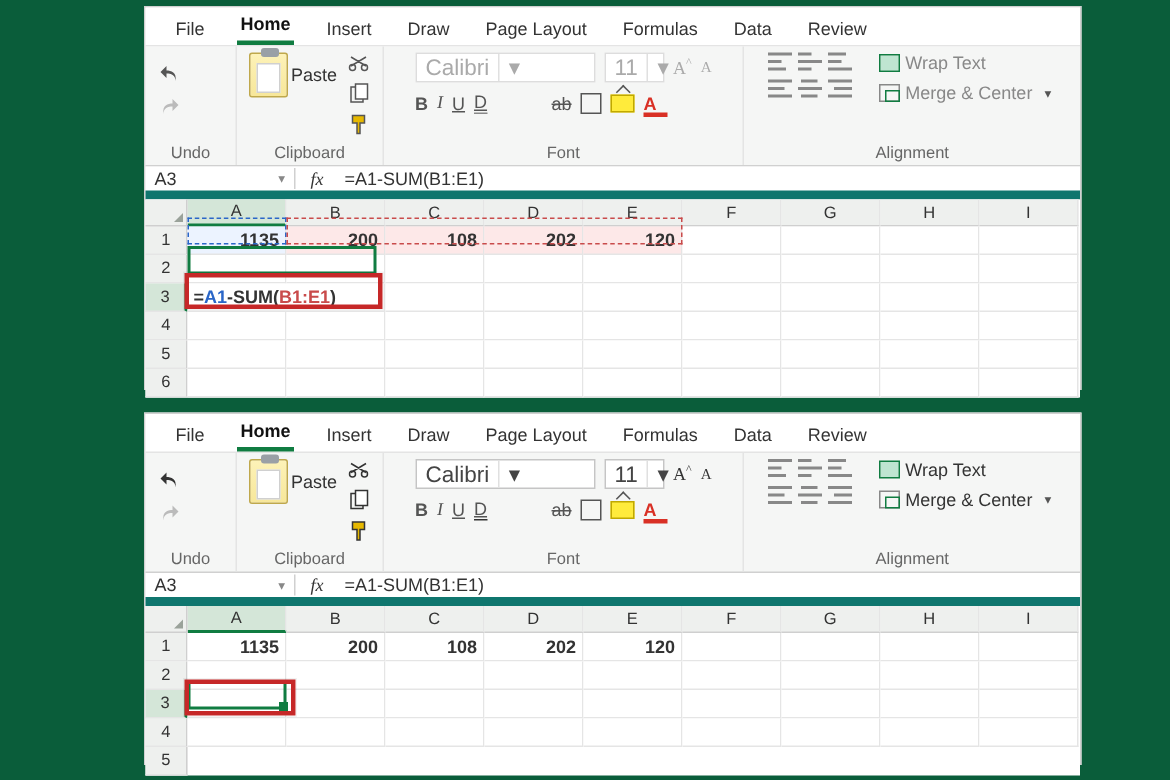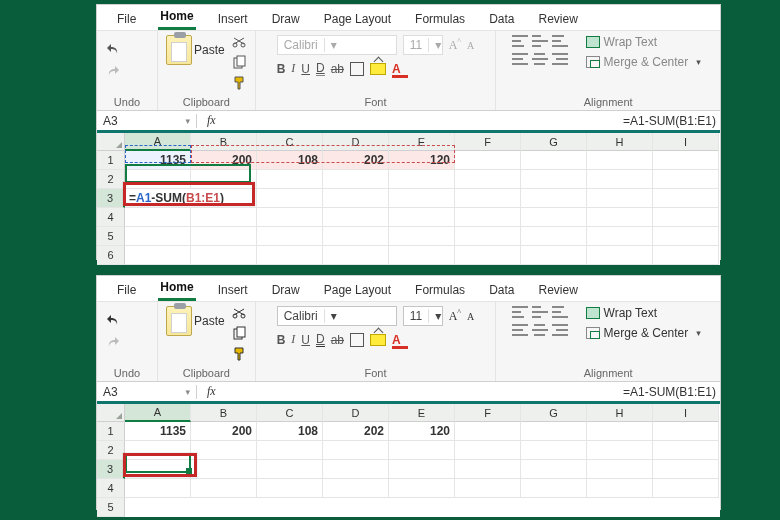--- a/index.html
+++ b/index.html
@@ -27,44 +27,44 @@
   .paste-big .clip-ic:before { content:""; position:absolute; top:-4px; left:7px; width:12px; height:6px; background:#9aa0a6; border-radius:2px;}
   .paste-big .clip-ic:after { content:""; position:absolute; top:6px; left:4px; width:14px; height:18px; background:#fff; border:1px solid #d0d0d0;}
   .clip-side { display:flex; flex-direction:column; gap:4px;}
   .scissors, .copy-ic, .brush-ic { width:16px; height:16px;}
   .font-body { display:flex; flex-direction:column; gap:6px; align-items:flex-start;}
   .font-row1 { display:flex; gap:6px; align-items:center;}
   .font-row2 { display:flex; gap:6px; align-items:center; color:#555;}
   .combo { display:flex; align-items:center; border:1px solid #c5c5c5; background:#fff; height:20px; }
   .combo.font { width:120px;}
   .combo.size { width:40px;}
-  .combo span { padding:0 6px; font-size:12px; color:#444;text-align:center;}
+  .combo span { padding:0 6px; font-size:15px; color:#444;text-align:center;}
   .chev { font-size:9px; color:#555; padding:0 4px; border-left:1px solid #e0e0e0;}
   .aA { font-family:Georgia, serif; }
   .bold-b { font-weight:700;}
   .ital-i { font-style:italic; font-family:Georgia, serif;}
   .under-u { text-decoration: underline;}
-  .strike-ab { text-decoration: line-through;}
+  .strike-ab { text-decoration: line-through; margin-left: 37px;}
   .bord-ic { width:14px;height:14px;border:1px solid #555;display:inline-block;}
   .fill-sw { width:16px;height:12px;display:inline-block;background:#ffeb3b;border:1px solid #c0a800; position:relative;}
   .fill-sw:before{content:"";position:absolute;top:-6px;left:4px;width:6px;height:6px;border:1px solid #555;border-bottom:none;border-right:none;transform:rotate(45deg);}
   .fc-sw { display:inline-block; width:14px;position:relative; font-weight:700;color:#d93025;}
   .fc-sw:after{content:"";position:absolute;left:0;right:-2px;bottom:-2px;height:3px;background:#d93025;}
   .align-body { display:flex; flex-direction:column; gap:6px;}
   .align-row{display:flex;gap:4px;color:#777;}
   .al-ic{width:16px;height:12px;display:inline-flex;flex-direction:column;justify-content:space-between;}
   .al-ic i{display:block;height:2px;background:#888;}
   .wrap-merge{display:flex;flex-direction:column;gap:6px;font-size:12px;color:#333;}
   .wm-row{display:flex;align-items:center;gap:4px;}
   .wrap-ic{width:14px;height:12px;border:1px solid #107c41;display:inline-block;position:relative;background:linear-gradient(#bfe5d1,#bfe5d1);}
   .merge-ic{width:14px;height:12px;border:1px solid #888;display:inline-block;position:relative;}
   .merge-ic:after{content:"";position:absolute;left:3px;top:3px;width:8px;height:6px;border:1px solid #107c41;}
 
   
-  .formula-row{height:22px;display:flex;align-items:center;border-bottom:3px solid #0f766e;background:#fff;text-align:right;}
+  .formula-row{height:22px;display:flex;align-items:center;border-bottom:6px solid #0f766e;background:#fff;}
   .namebox{width:100px;border-right:1px solid #d0d0d0;display:flex;align-items:center;justify-content:space-between;padding:0 6px;font-size:12px;}
   .fx{font-style:italic;font-family:Georgia,serif;padding:0 10px;color:#333;}
   .fbar{flex:1;padding:0 4px;font-size:12px;}
 
   
   .grid{display:flex;background:#fff;}
   .rowhdrs{display:flex;flex-direction:column;}
   .corner{width:28px;height:18px;border-right:1px solid #cfcfcf;border-bottom:1px solid #cfcfcf;background:#eef0ee;position:relative;}
   .corner:after{content:"";position:absolute;right:2px;bottom:2px;border-left:6px solid transparent;border-bottom:6px solid #9aa29a;}
   .rowhdr{width:28px;height:19px;border-right:1px solid #cfcfcf;border-bottom:1px solid #e5e5e5;background:#eef0ee;display:flex;align-items:center;justify-content:center;font-size:11px;color:#333;}

